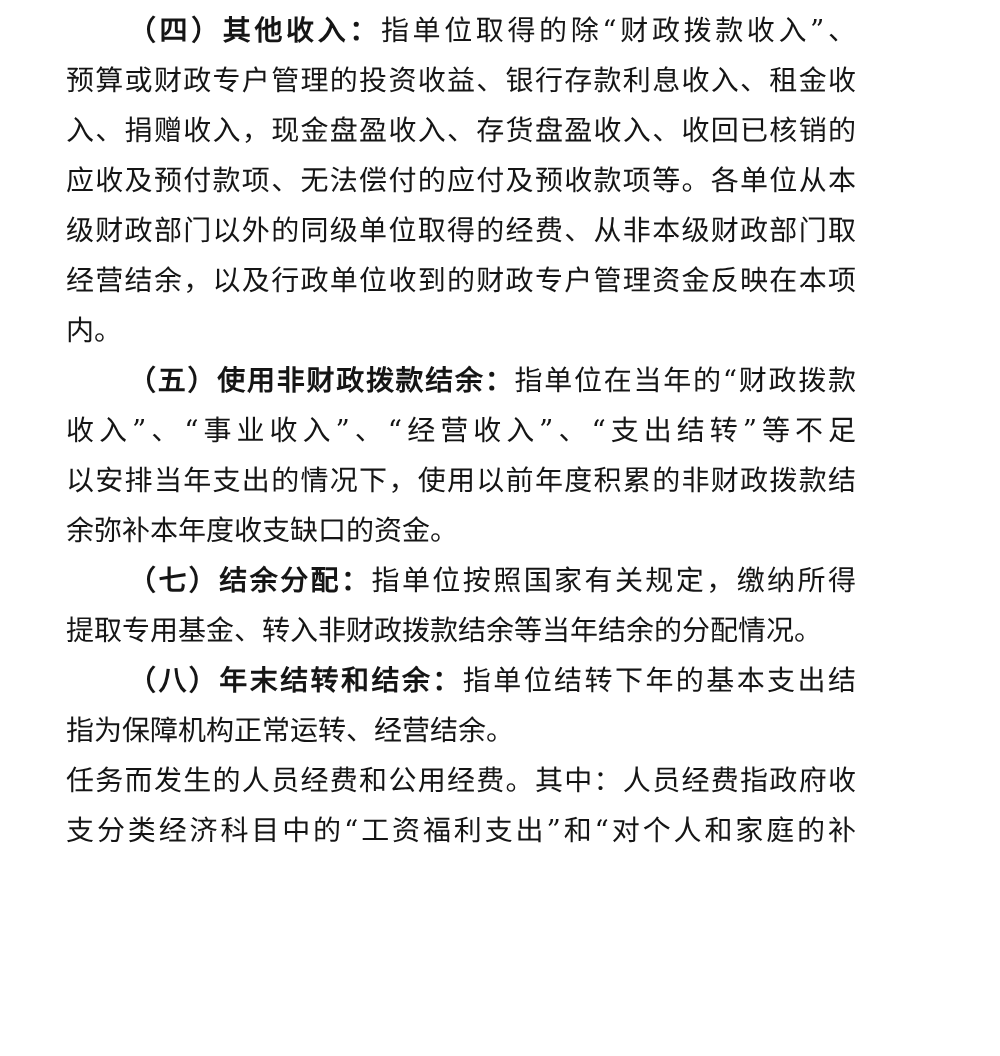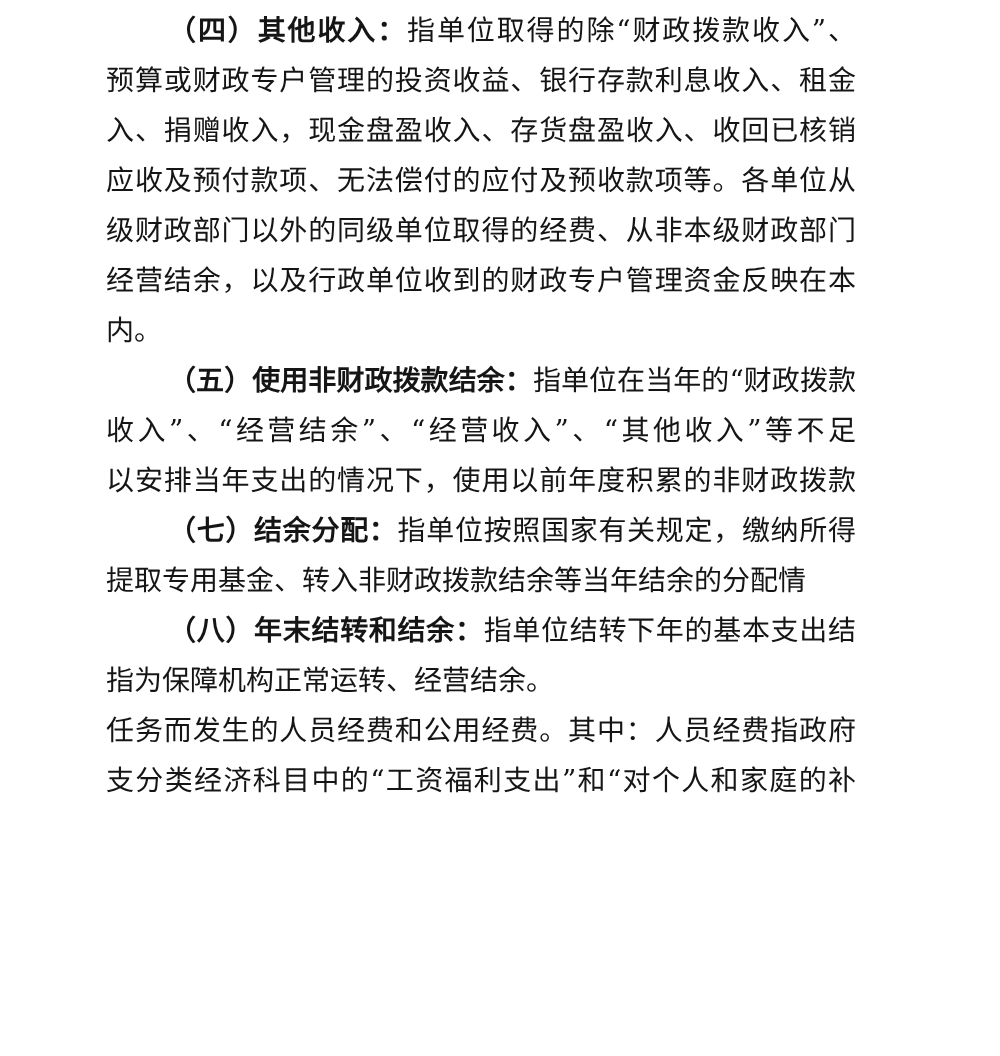--- a/index.html
+++ b/index.html
@@ -10,21 +10,21 @@
     width: 1000px;
     height: 1056px;
     background: #ffffff;
     overflow: hidden;
     font-family: "DejaVu Serif", serif;
   }
   .page {
     box-sizing: border-box;
     width: 976px;
     height: 1056px;
-    padding: 6px 120px 0 106px;
+    padding: 6px 120px 0 66px;
   }
   .line {
     font-size: 28px;
     line-height: 50px;
     height: 50px;
     color: #151515;
     text-align: justify;
     text-align-last: justify;
     text-justify: inter-character;
     overflow: hidden;
@@ -47,22 +47,23 @@
 
   <div class="line indent"><span class="lead">（四）其他收入：</span><span>指单位取得的除“财政拨款收入”、</span></div>
   <div class="line"><span>预算或财政专户管理的投资收益、银行存款利息收入、租金收</span></div>
   <div class="line"><span>入、捐赠收入，现金盘盈收入、存货盘盈收入、收回已核销的</span></div>
   <div class="line"><span>应收及预付款项、无法偿付的应付及预收款项等。各单位从本</span></div>
   <div class="line"><span>级财政部门以外的同级单位取得的经费、从非本级财政部门取</span></div>
   <div class="line"><span>经营结余，以及行政单位收到的财政专户管理资金反映在本项</span></div>
   <div class="line last"><span>内。</span></div>
 
   <div class="line indent"><span class="lead">（五）使用非财政拨款结余：</span><span>指单位在当年的“财政拨款</span></div>
-  <div class="line"><span>收入”、“经营结余”、“经营收入”、“其他收入”等不足</span></div>
+  <div class="line"><span>收入”、“事业收入”、“经营收入”、“支出结转”等不足</span></div>
   <div class="line"><span>以安排当年支出的情况下，使用以前年度积累的非财政拨款结</span></div>
+  <div class="line last"><span>余弥补本年度收支缺口的资金。</span></div>
 
 
   <div class="line indent"><span class="lead">（七）结余分配：</span><span>指单位按照国家有关规定，缴纳所得税、</span></div>
   <div class="line last"><span>提取专用基金、转入非财政拨款结余等当年结余的分配情况。</span></div>
 
   <div class="line indent"><span class="lead">（八）年末结转和结余：</span><span>指单位结转下年的基本支出结转、</span></div>
   <div class="line last"><span>指为保障机构正常运转、经营结余。</span></div>
 
   <div class="line"><span>任务而发生的人员经费和公用经费。其中：人员经费指政府收</span></div>
   <div class="line"><span>支分类经济科目中的“工资福利支出”和“对个人和家庭的补</span></div>

